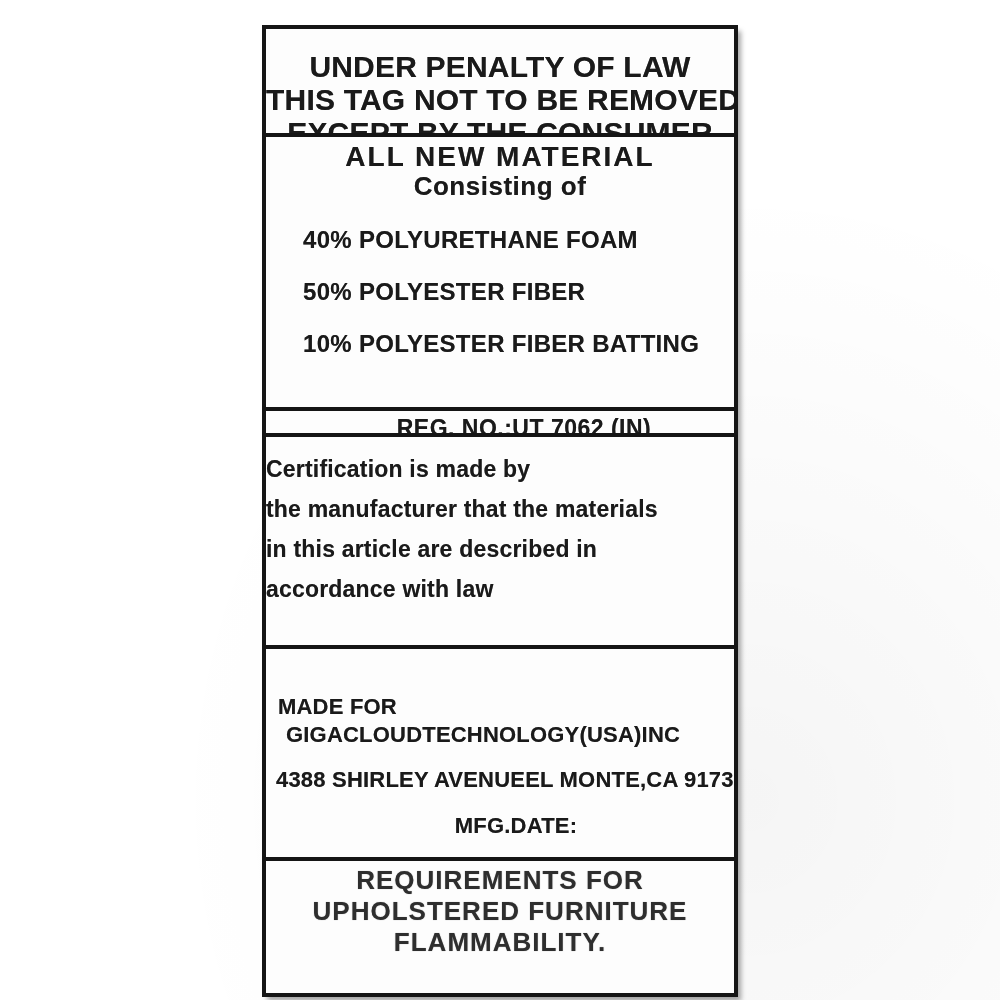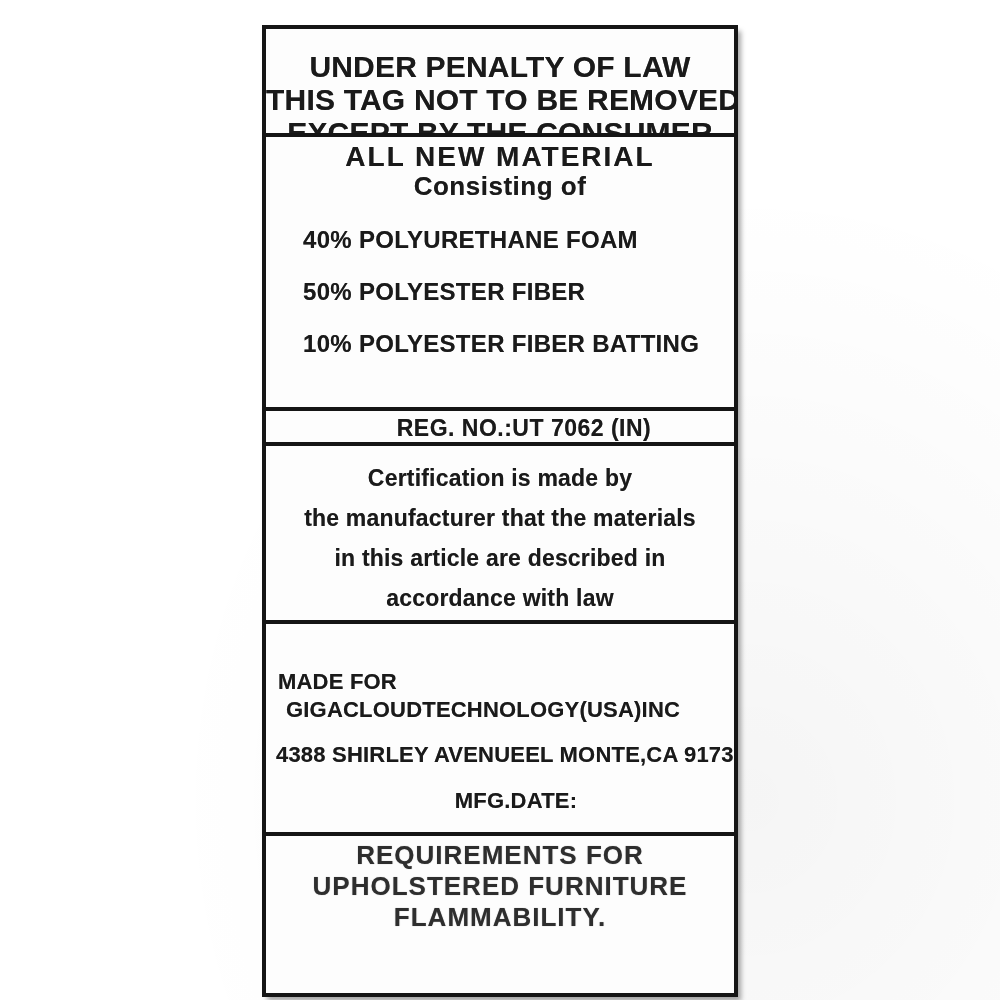--- a/index.html
+++ b/index.html
@@ -73,31 +73,31 @@
     font-size: 24px;
     font-weight: bold;
     line-height: 26px;
     margin-bottom: 26px;
     letter-spacing: 0.3px;
     white-space: nowrap;
     text-shadow: 0 0 0.5px rgba(0,0,0,0.5);
   }
 
   
-  .sec-reg { height: 35px; text-align: center; padding-top: 4px; padding-left: 48px; }
+  .sec-reg { height: 26px; text-align: center; padding-top: 4px; padding-left: 48px; }
   .reg-line {
     font-size: 23px;
     font-weight: bold;
     line-height: 26px;
     letter-spacing: 0.5px;
     text-shadow: 0 0 0.5px rgba(0,0,0,0.5);
   }
 
   
-  .sec-cert { height: 178px; text-align: center; padding-top: 12px; }
+  .sec-cert { height: 212px; text-align: left; padding-top: 12px; }
   .c-line {
     font-size: 23px;
     font-weight: bold;
     line-height: 40px;
     letter-spacing: 0.2px;
     white-space: nowrap;
     text-shadow: 0 0 0.5px rgba(0,0,0,0.45);
   }
 
   

